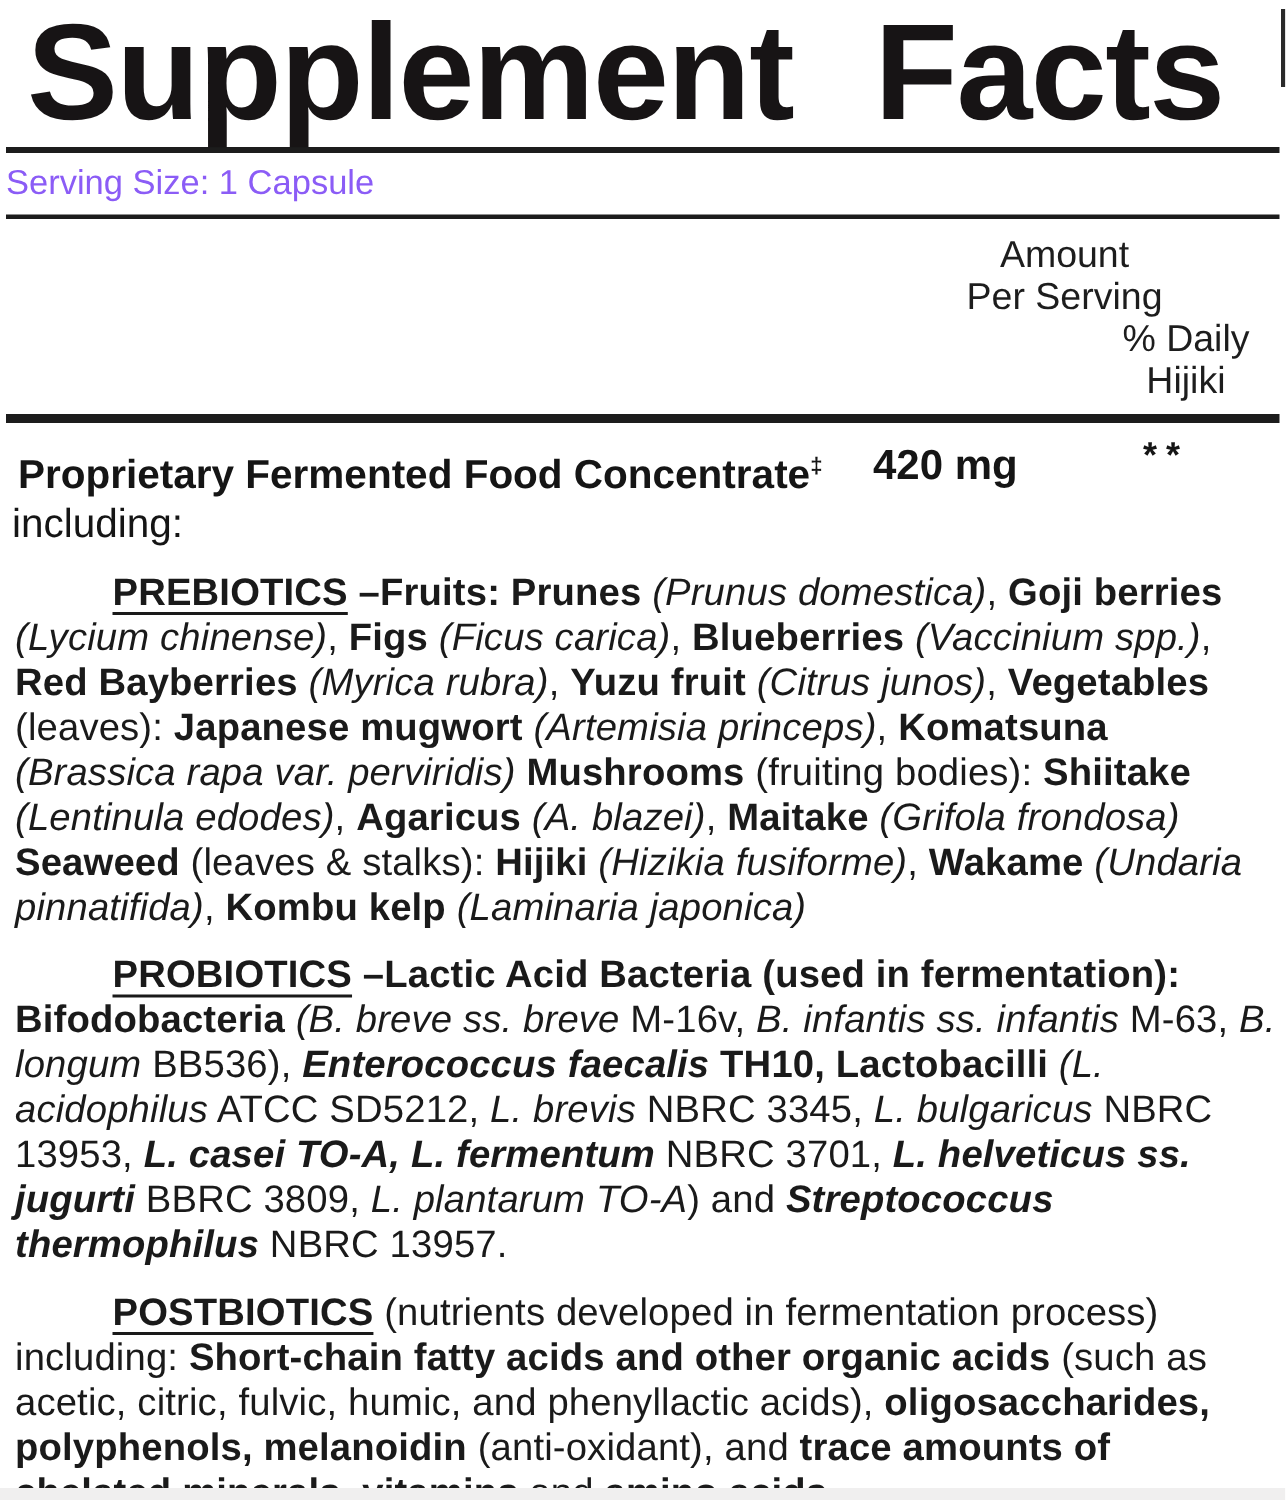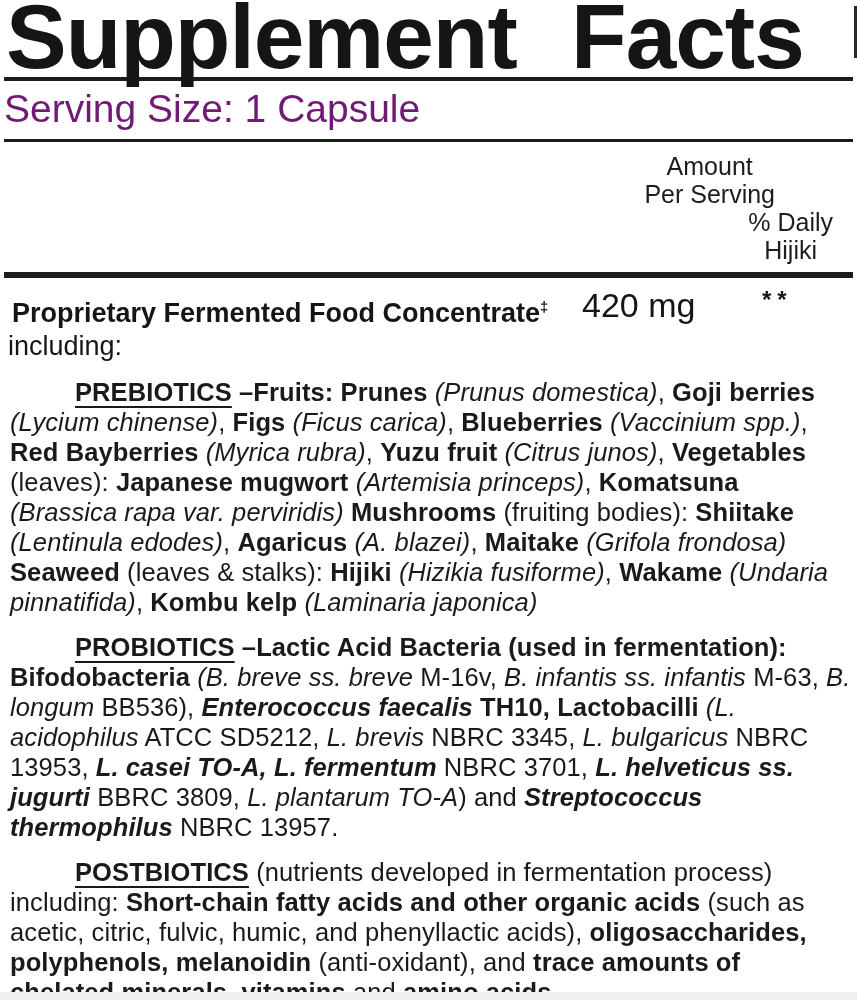--- a/index.html
+++ b/index.html
@@ -6,39 +6,39 @@
   .label{
     position:relative;
     width:857px;height:1000px;
     box-sizing:border-box;
     background:#ffffff;
     color:#151515;
     font-family:"Liberation Sans","DejaVu Sans",sans-serif;
     overflow:hidden;
   }
   .title{
-    margin:0;
+    margin:12px;
     padding:0 0 0 6px;
     font-size:91px;
     font-weight:700;
     line-height:74px;
     letter-spacing:-1px;
     word-spacing:30px;
     white-space:nowrap;
     color:#171415;
   }
   .rule{background:#1c1c1c;margin:0 4px;}
   .rule-title{height:4px;margin-top:3px;}
   .rule-thin{height:3px;}
   .rule-thick{height:6px;}
   .rule-foot{height:3px;width:820px;margin-left:4px;}
   .serving{
-    font-size:39px;
+    font-size:23px;
     padding:6px 0 8px 4px;
-    color:#701a75;
+    color:#8b5cf6;
   }
   .hdr-row{
     display:flex;
     justify-content:flex-end;
     align-items:flex-end;
     padding:10px 24px 8px 0;
     font-size:25px;
     line-height:28px;
     color:#1d1d1d;
     flex-direction:column;
@@ -47,21 +47,21 @@
   .hdr-amount{margin-right:58px;}
   .main-row{
     position:relative;
     padding:14px 0 0 12px;
     font-size:27px;
     line-height:31px;
   }
   .main-name{font-weight:700;}
   .main-amount{
     position:absolute;left:582px;top:12px;
-    font-size:34px;font-weight:400;white-space:nowrap;
+    font-size:28px;font-weight:700;white-space:nowrap;
   }
   .main-dv{
     position:absolute;left:762px;top:6px;
     font-size:24px;font-weight:700;letter-spacing:6px;
   }
   .including{
     font-size:27px;
     padding:2px 0 0 8px;
   }
   .paras{padding:0 6px 0 10px;}

